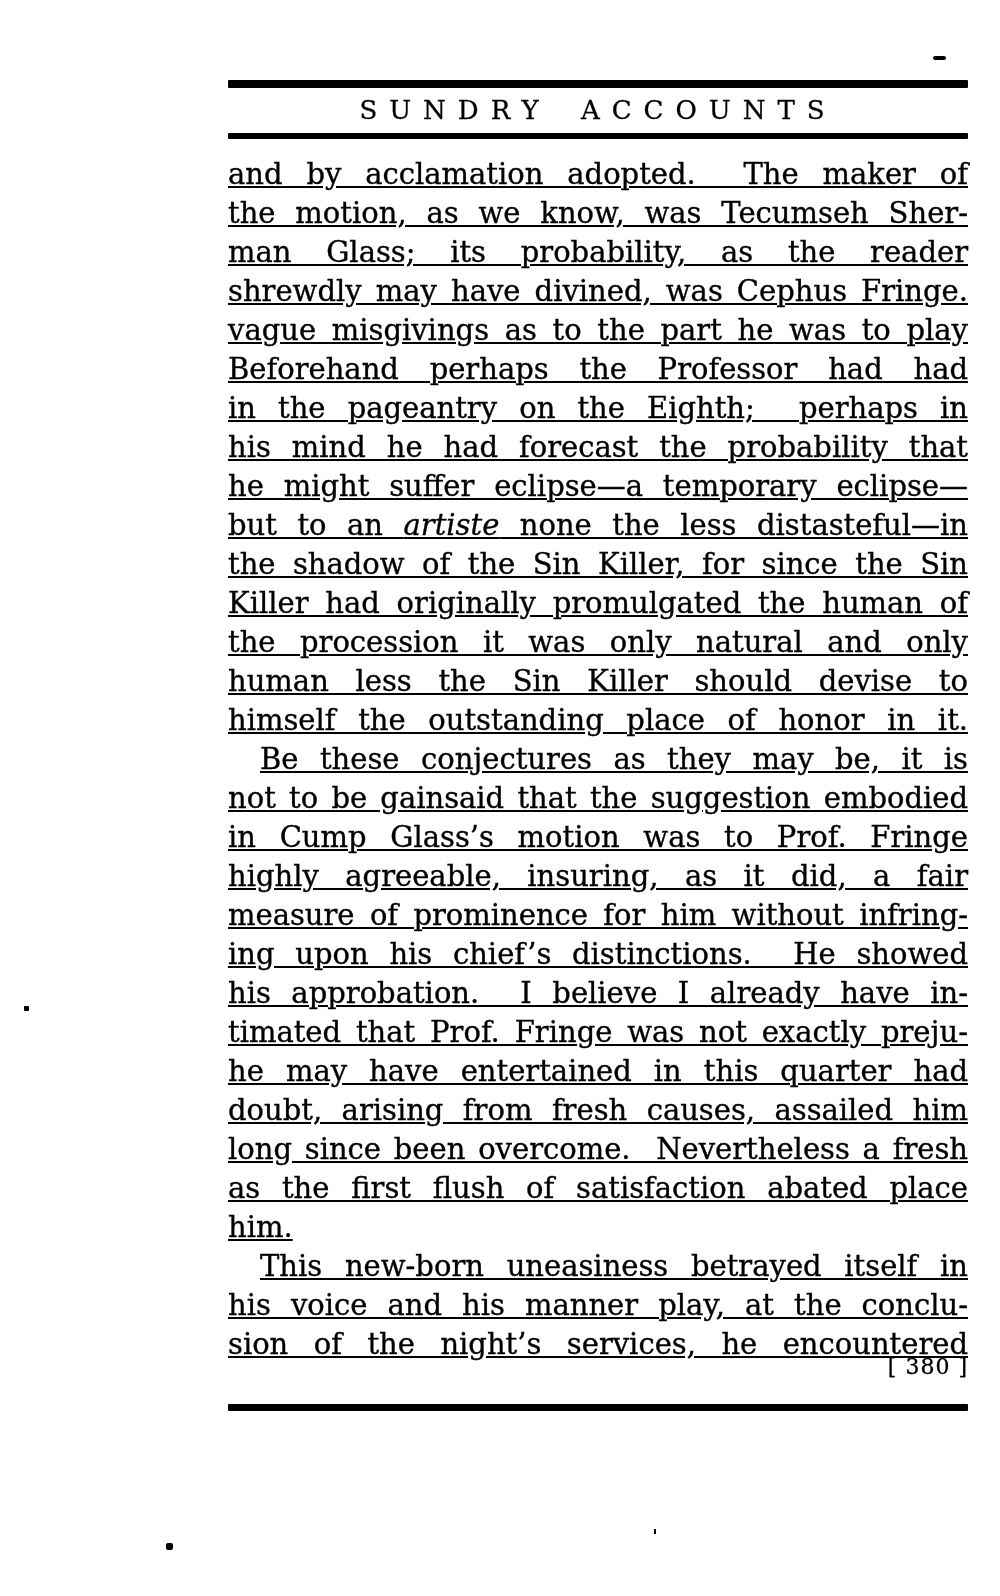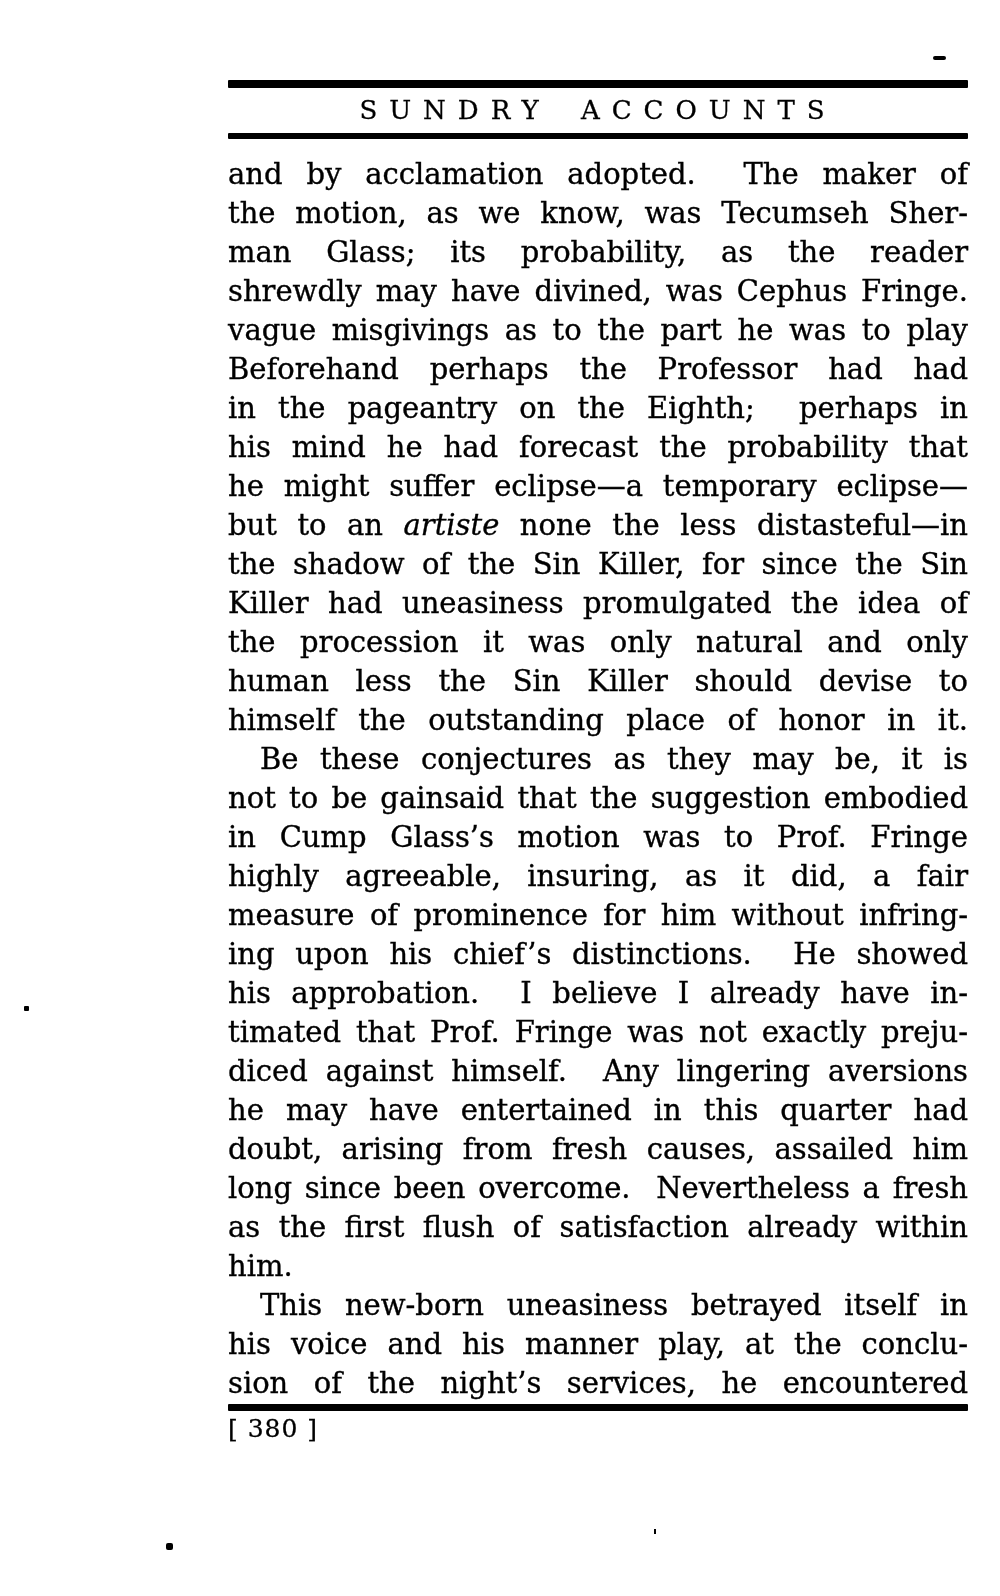--- a/index.html
+++ b/index.html
@@ -39,36 +39,37 @@
     white-space: nowrap;
     -webkit-text-stroke: 0.3px #000;
   }
   .body-text {
     position: absolute;
     left: 228px;
     top: 155px;
     width: 740px;
     font-size: 29px;
     line-height: 39px;
+    text-decoration: underline;
     -webkit-text-stroke: 0.35px #000;
   }
   .line { text-align: left; }
   .line.j {
     text-align: justify;
     text-align-last: justify;
   }
   .line.ind { text-indent: 32px; }
   .it { font-style: italic; }
   .page-number {
     position: absolute;
     left: 228px;
-    top: 1414px;
+    top: 1352px;
     width: 740px;
-    text-align: left;
-    font-size: 25px;
+    text-align: right;
+    font-size: 22px;
     line-height: 30px;
     letter-spacing: 1px;
     -webkit-text-stroke: 0.3px #000;
   }
   .artifact { position: absolute; background: #000; }
   .artifact-dash    { left: 933px; top: 56px;   width: 13px; height: 4px;  border-radius: 2px; }
   .artifact-dot-l   { left: 24px;  top: 1006px; width: 5px;  height: 5px;  border-radius: 1px; }
   .artifact-dot-bl  { left: 166px; top: 1543px; width: 7px;  height: 7px;  border-radius: 2px; }
   .artifact-speck   { left: 654px; top: 1529px; width: 2px;  height: 5px; }
 </style>
@@ -85,37 +86,36 @@
       <div class="line j"><span>the motion, as we know, was Tecumseh Sher-</span></div>
       <div class="line j"><span>man Glass; its probability, as the reader</span></div>
       <div class="line j"><span>shrewdly may have divined, was Cephus Fringe.</span></div>
       <div class="line j"><span>vague misgivings as to the part he was to play</span></div>
       <div class="line j"><span>Beforehand perhaps the Professor had had</span></div>
       <div class="line j"><span>in the pageantry on the Eighth;&nbsp; perhaps in</span></div>
       <div class="line j"><span>his mind he had forecast the probability that</span></div>
       <div class="line j"><span>he might suffer eclipse—a temporary eclipse—</span></div>
       <div class="line j"><span>but to an </span><span class="it">artiste</span><span> none the less distasteful—in</span></div>
       <div class="line j"><span>the shadow of the Sin Killer, for since the Sin</span></div>
-      <div class="line j"><span>Killer had uneasiness promulgated the idea of</span></div>
+      <div class="line j"><span>Killer had originally promulgated the human of</span></div>
       <div class="line j"><span>the procession it was only natural and only</span></div>
       <div class="line j"><span>human less the Sin Killer should devise to</span></div>
       <div class="line j"><span>himself the outstanding place of honor in it.</span></div>
       <div class="line j ind"><span>Be these conjectures as they may be, it is</span></div>
       <div class="line j"><span>not to be gainsaid that the suggestion embodied</span></div>
       <div class="line j"><span>in Cump Glass’s motion was to Prof. Fringe</span></div>
       <div class="line j"><span>highly agreeable, insuring, as it did, a fair</span></div>
       <div class="line j"><span>measure of prominence for him without infring-</span></div>
       <div class="line j"><span>ing upon his chief’s distinctions.&nbsp; He showed</span></div>
       <div class="line j"><span>his approbation.&nbsp; I believe I already have in-</span></div>
       <div class="line j"><span>timated that Prof. Fringe was not exactly preju-</span></div>
-      <div class="line j"><span>diced against himself.&nbsp; Any lingering aversions</span></div>
       <div class="line j"><span>he may have entertained in this quarter had</span></div>
       <div class="line j"><span>doubt, arising from fresh causes, assailed him</span></div>
       <div class="line j"><span>long since been overcome.&nbsp; Nevertheless a fresh</span></div>
-      <div class="line j"><span>as the first flush of satisfaction already within</span></div>
+      <div class="line j"><span>as the first flush of satisfaction abated place</span></div>
       <div class="line"><span>him.</span></div>
       <div class="line j ind"><span>This new-born uneasiness betrayed itself in</span></div>
       <div class="line j"><span>his voice and his manner play, at the conclu-</span></div>
       <div class="line j"><span>sion of the night’s services, he encountered</span></div>
     </div>
   <div class="rule rule-bottom"></div>
   <div class="page-number">[ 380 ]</div>
   <div class="artifact artifact-dot-l"></div>
   <div class="artifact artifact-dot-bl"></div>
   <div class="artifact artifact-speck"></div>

